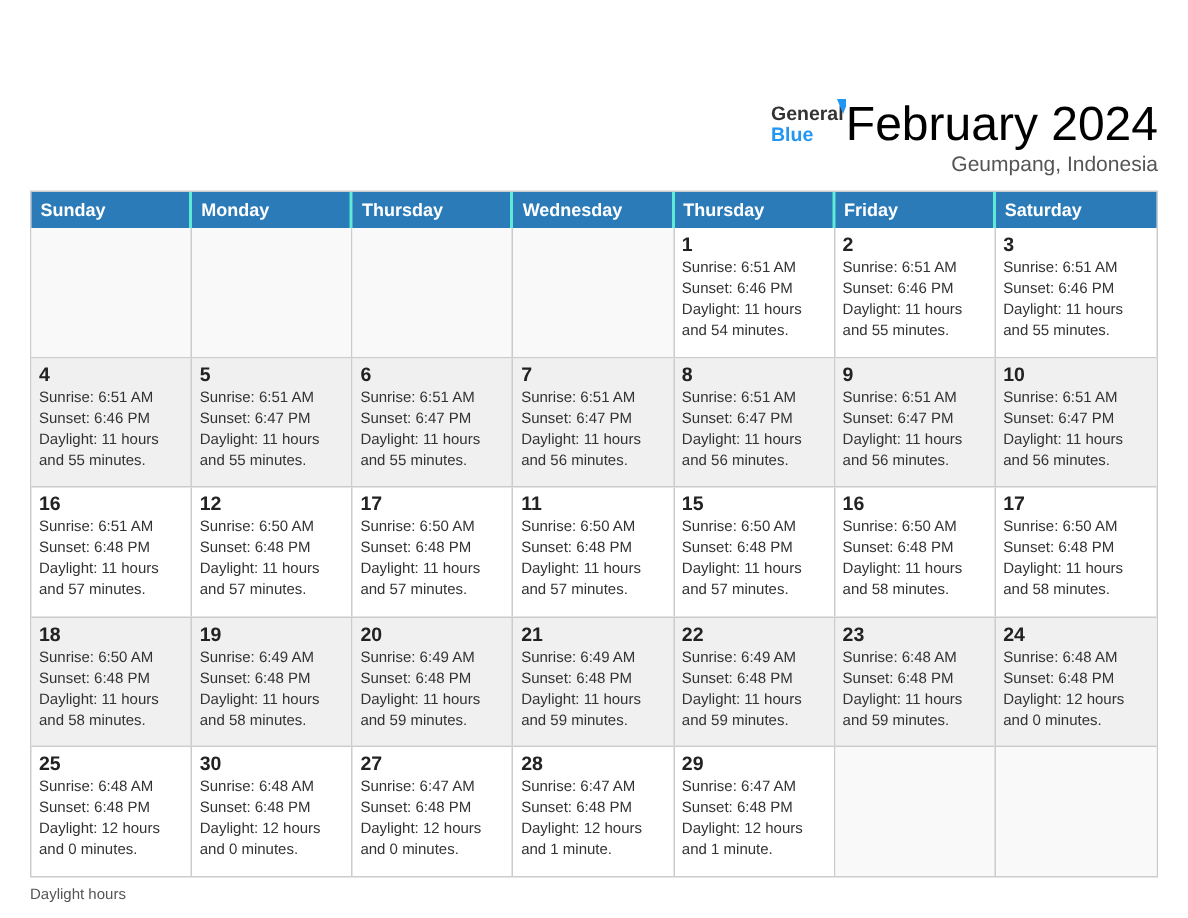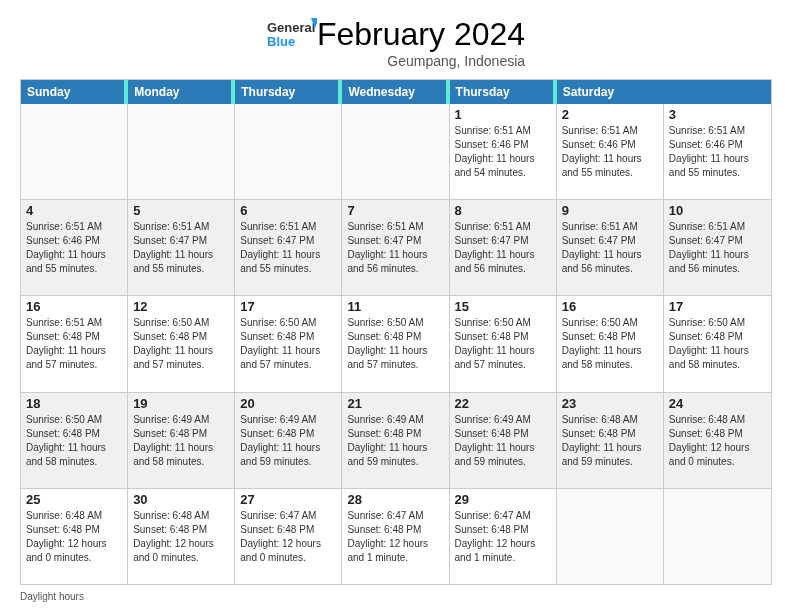--- a/index.html
+++ b/index.html
@@ -12,23 +12,24 @@
     }
     .page {
       width: 792px;
       height: 612px;
       padding: 16px 20px 10px 20px;
       display: flex;
       flex-direction: column;
     }
     .header {
       display: flex;
-      justify-content: center;
+      justify-content: flex-end;
       align-items: flex-start;
       margin-bottom: 10px;
+      margin-top: 48px;
     }
     .logo {
       display: flex;
       align-items: center;
       gap: 4px;
     }
     .title-area {
       text-align: right;
     }
     .month-title {
@@ -50,21 +51,21 @@
       display: grid;
       grid-template-columns: repeat(7, 1fr);
       background: #2B7BB9;
     }
     .cal-header-cell {
       color: #fff;
       font-size: 12px;
       font-weight: bold;
       padding: 5px 6px;
       text-align: left;
-      border-right: 4px solid #5eead4;
+      border-right: 2px solid #5eead4;
     }
     .cal-header-cell:last-child { border-right: none; }
     .cal-body {
       flex: 1;
       display: flex;
       flex-direction: column;
     }
     .cal-row {
       display: grid;
       grid-template-columns: repeat(7, 1fr);
@@ -120,20 +121,21 @@
     </div>
   </div>
 
   <div class="calendar">
     <div class="cal-header" id="cal-header">
         <div class="cal-header-cell">Sunday</div>
         <div class="cal-header-cell">Monday</div>
         <div class="cal-header-cell">Thursday</div>
         <div class="cal-header-cell">Wednesday</div>
         <div class="cal-header-cell">Thursday</div>
+        <div class="cal-header-cell">Friday</div>
         <div class="cal-header-cell">Saturday</div>
       </div>
     <div class="cal-body" id="cal-body">
         <div class="cal-row">
           <div class="cal-cell empty"></div>
           <div class="cal-cell empty"></div>
           <div class="cal-cell empty"></div>
           <div class="cal-cell empty"></div>
           <div class="cal-cell">
             <div class="day-num">1</div>

